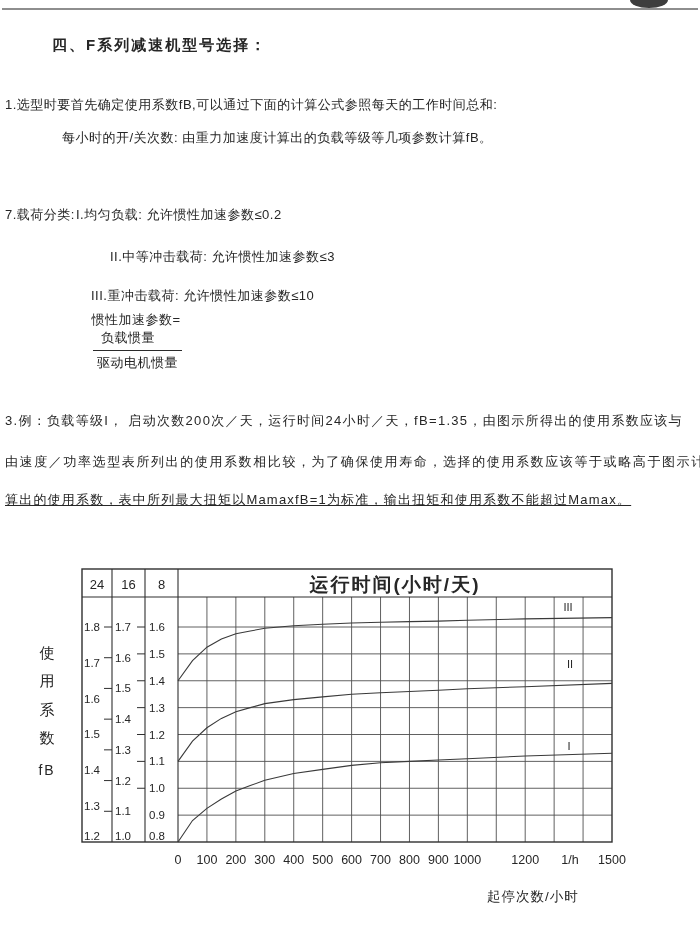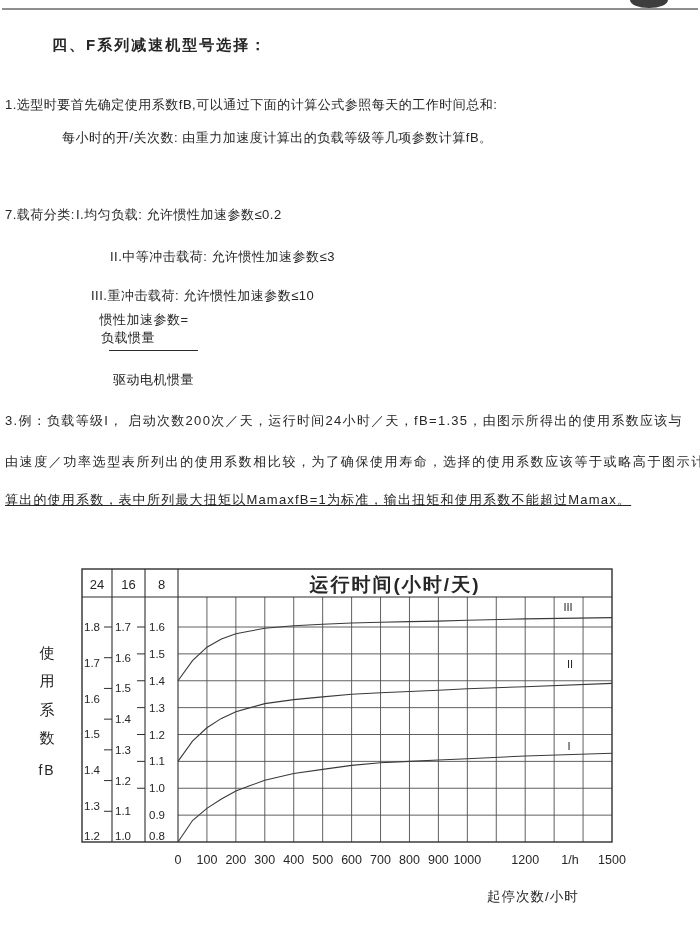--- a/index.html
+++ b/index.html
@@ -12,21 +12,21 @@
   .body-text{font-size:13px;letter-spacing:.5px;}
   #s1-line1{left:5px;top:96px;}
   #s1-line2{left:14px;top:129px;margin-left:48px;}
   #s2-label{left:5px;top:206px;}
   #s2-item0{left:76px;top:206px;}
   #s2-item1{left:90px;top:248px;margin-left:20px;}
   #s2-item2{left:91px;top:287px;}
   #formula{left:90px;top:311px;display:flex;align-items:center;gap:0;font-size:13px;letter-spacing:.5px;flex-direction:column;}
   #formula .frac{display:inline-flex;flex-direction:column;margin-left:3px;}
   #formula .num{padding:0 8px 3px 8px;}
-  #formula .den{border-top:1.5px solid #2b2b2b;padding:20px 4px 0 4px;margin-left:16px;}
+  #formula .den{border-top:1.5px solid #2b2b2b;padding:3px 4px 0 4px;}
   #s3-line1{left:5px;top:412px;letter-spacing:1.3px;}
   #s3-line2{left:5px;top:453px;letter-spacing:1.6px;}
   #s3-line3{left:5px;top:491px;letter-spacing:1.2px;text-decoration:underline;}
   #chart{left:0;top:550px;position:absolute;}
   #chart text{font-family:"Liberation Sans","DejaVu Sans",sans-serif;}
 </style>
 </head>
 <body>
 
 <div id="top-rule" class="abs"></div>

